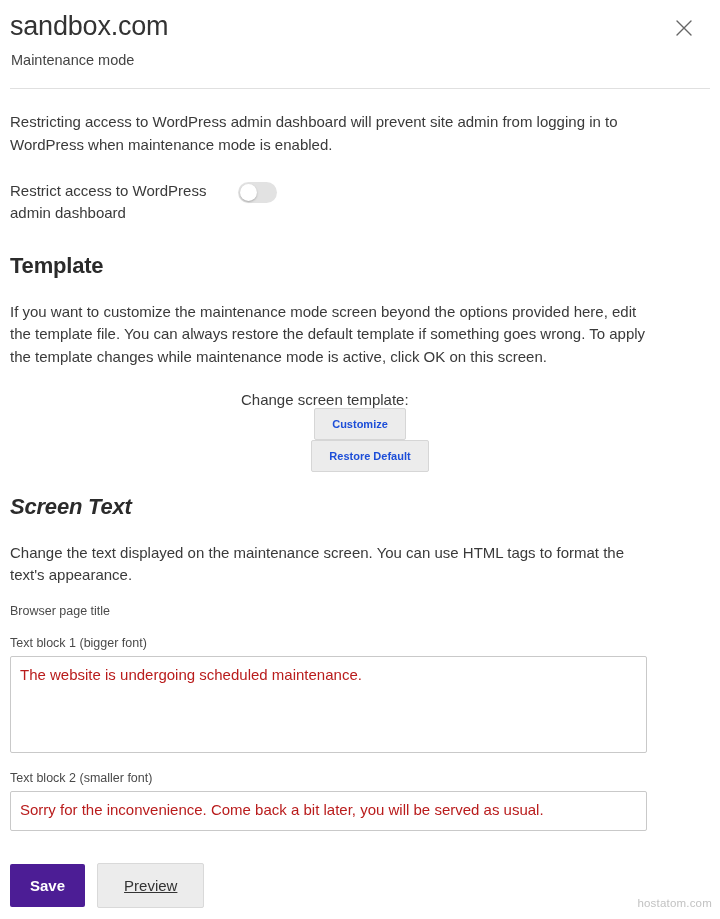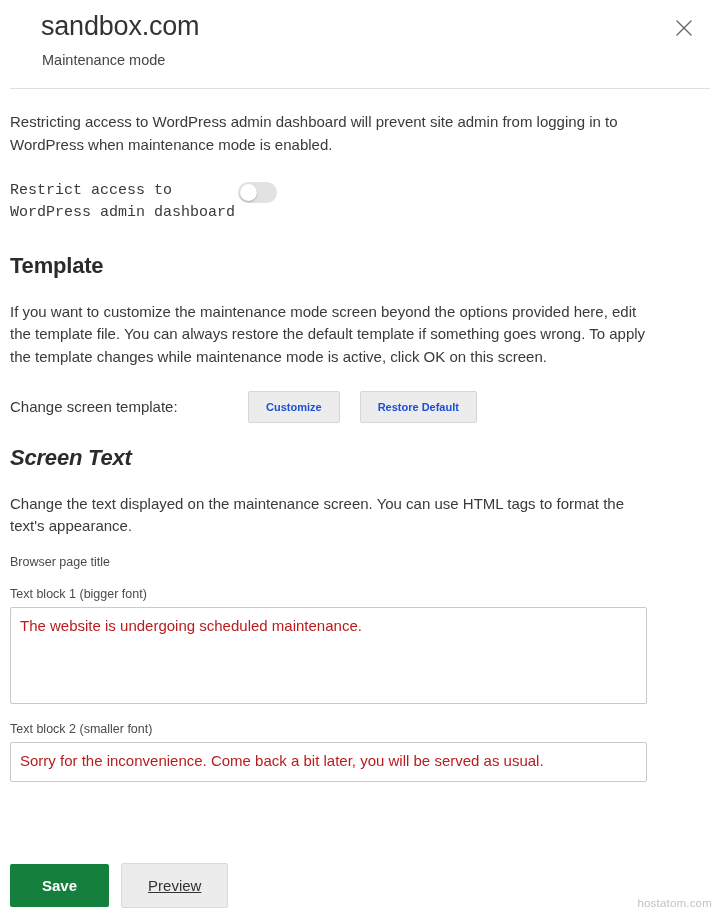--- a/index.html
+++ b/index.html
@@ -14,21 +14,20 @@
     overflow: hidden;
   }
   .dialog {
     position: relative;
     width: 720px;
     height: 919px;
     background: #ffffff;
   }
   .header {
     padding: 10px 24px 0 10px;
-    margin-left: 31px;
   }
   .title-row {
     display: flex;
     align-items: flex-start;
     justify-content: space-between;
   }
   .site-title {
     font-size: 27px;
     font-weight: normal;
     color: #333;
@@ -72,21 +71,20 @@
   .restrict-row {
     display: flex;
     align-items: flex-start;
     margin-top: 24px;
   }
   .restrict-label {
     font-size: 15px;
     line-height: 1.45;
     color: #3a3a3a;
     width: 228px;
-    font-family: Liberation Mono, monospace;
   }
   .toggle {
     width: 39px;
     height: 21px;
     border-radius: 11px;
     background: #e2e2e2;
     position: relative;
     flex: 0 0 auto;
     margin-top: 2px;
     cursor: pointer;
@@ -109,20 +107,21 @@
     letter-spacing: -0.2px;
   }
   h2.section.screen-text {
     margin-top: 22px;
     font-style: italic;
   }
   .template-row {
     display: flex;
     align-items: center;
     margin-top: 23px;
+    flex-direction: column;
   }
   .template-label {
     font-size: 15px;
     color: #3a3a3a;
     width: 238px;
   }
   .btn-gray {
     background: #ececec;
     border: 1px solid #d6d6d6;
     border-radius: 2px;
@@ -176,27 +175,27 @@
     bottom: 0;
     width: 720px;
     height: 69px;
     background: #ffffff;
     border-top: 1px solid #ffffff;
     display: flex;
     align-items: center;
     padding-left: 10px;
   }
   .btn-primary {
-    background: #15803d;
+    background: #4c1d95;
     color: #ffffff;
     border: none;
     border-radius: 2px;
     font-size: 15px;
     font-weight: bold;
-    padding: 13px 32px;
+    padding: 13px 20px;
     cursor: pointer;
     font-family: "Liberation Sans", sans-serif;
   }
   .btn-secondary {
     background: #ececec;
     border: 1px solid #d9d9d9;
     border-radius: 2px;
     font-size: 15px;
     color: #333;
     padding: 13px 26px;

